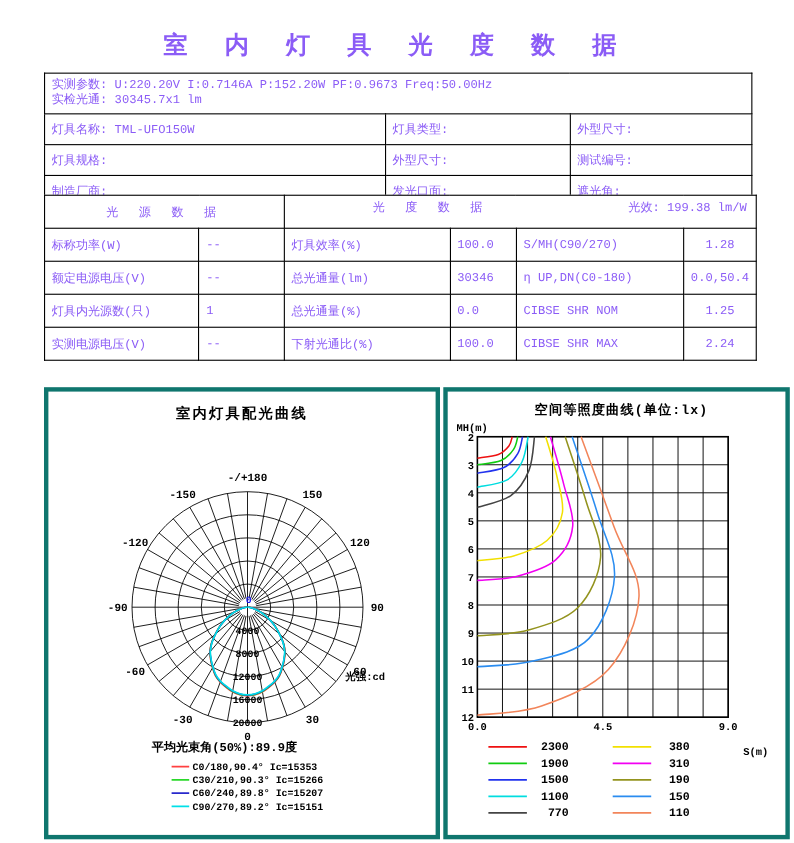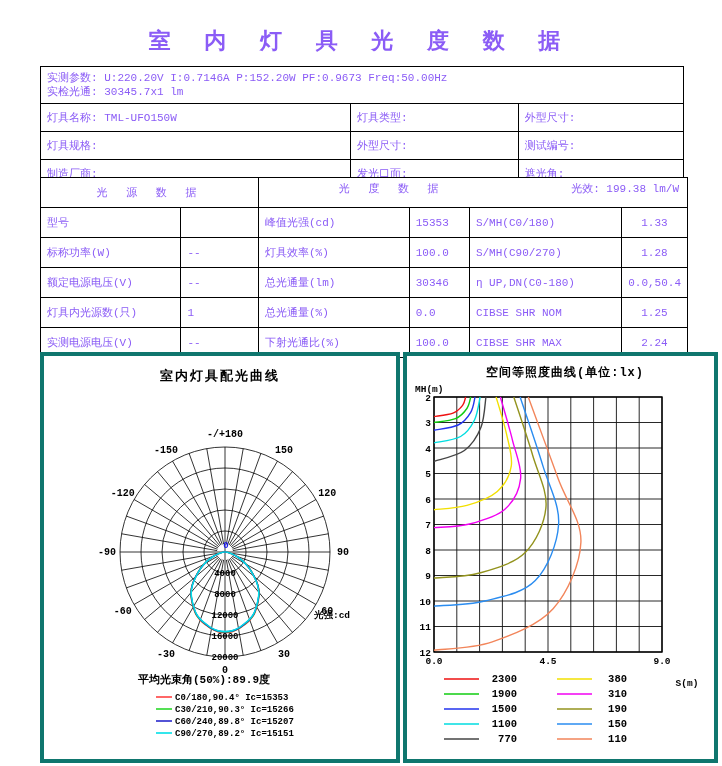--- a/index.html
+++ b/index.html
@@ -79,42 +79,34 @@
       <tr>
         <td colspan="2" class="hdr-left">光 源 数 据</td>
         <td colspan="4" class="hdr-right">
           <span class="hdr-center">光 度 数 据</span>
           <span class="hdr-eff">光效: 199.38 lm/W</span>
         </td>
       </tr>
     </tbody>
     <tbody id="photo-rows">
         <tr>
-          <td>型号</td>
-          <td></td>
-          <td>峰值光强(cd)</td>
-          <td>15353</td>
-          <td>S/MH(C0/180)</td>
-          <td style="text-align: center;">1.33</td>
-        </tr>
-        <tr>
           <td>标称功率(W)</td>
           <td>--</td>
           <td>灯具效率(%)</td>
           <td>100.0</td>
           <td>S/MH(C90/270)</td>
           <td style="text-align: center;">1.28</td>
         </tr>
         <tr>
           <td>额定电源电压(V)</td>
           <td>--</td>
           <td>总光通量(lm)</td>
           <td>30346</td>
           <td>η UP,DN(C0-180)</td>
-          <td style="text-align: right;">0.0,50.4</td>
+          <td style="text-align: center;">0.0,50.4</td>
         </tr>
         <tr>
           <td>灯具内光源数(只)</td>
           <td>1</td>
           <td>总光通量(%)</td>
           <td>0.0</td>
           <td>CIBSE SHR NOM</td>
           <td style="text-align: center;">1.25</td>
         </tr>
         <tr>

